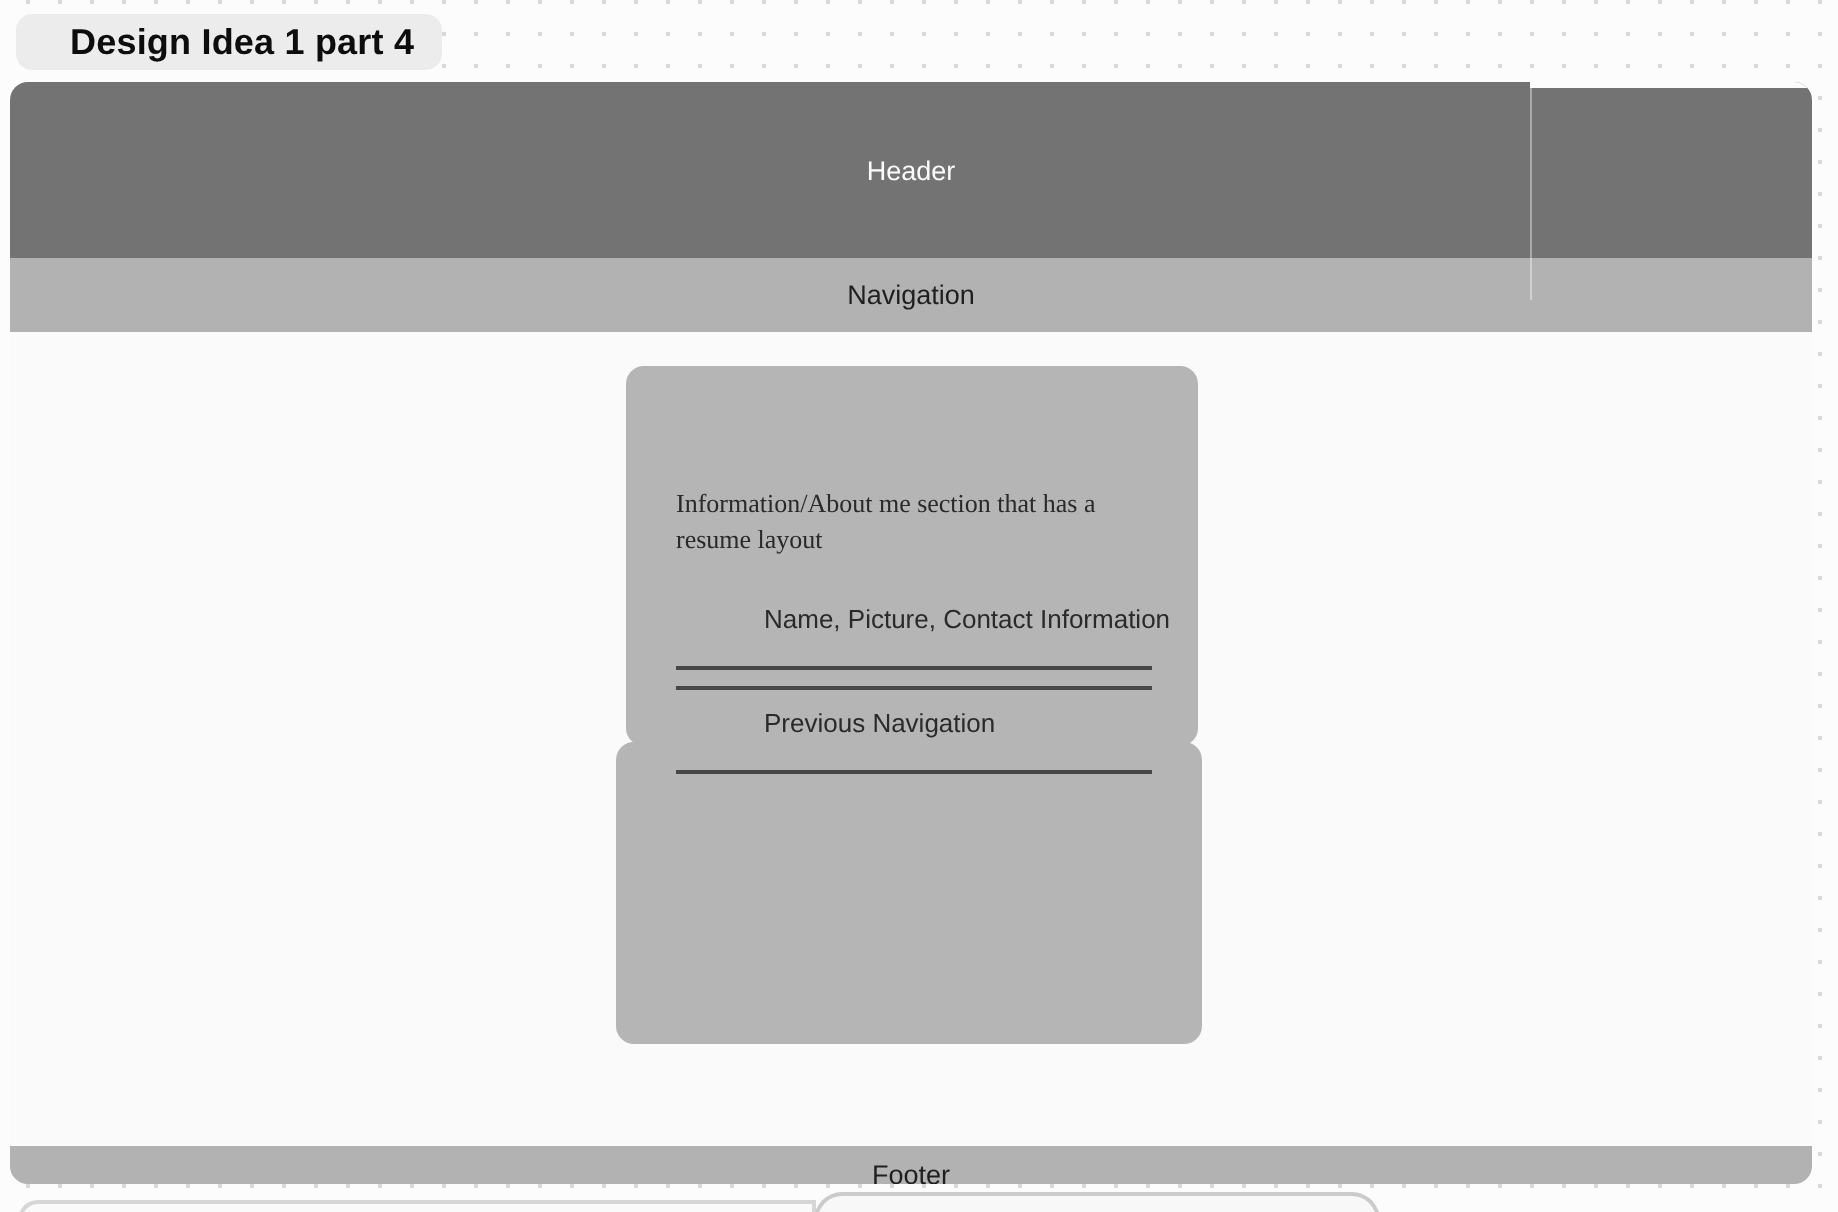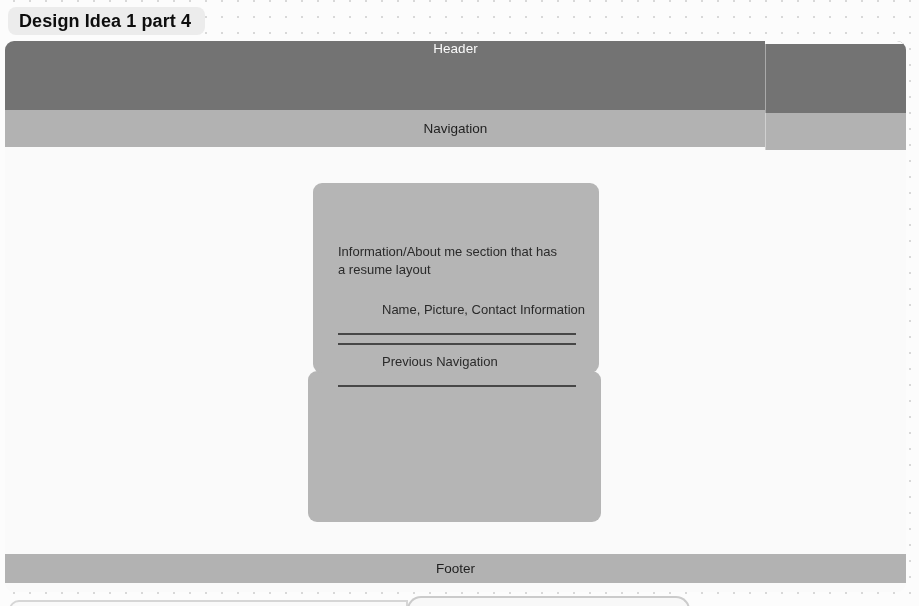--- a/index.html
+++ b/index.html
@@ -14,52 +14,52 @@
   html,body{width:919px;height:606px;overflow:hidden;}
   body{font-family:"Liberation Sans","DejaVu Sans",sans-serif;}
   .canvas{
     position:relative;width:919px;height:606px;overflow:hidden;
     background-color:var(--canvas-bg);
     background-image:radial-gradient(circle,var(--dot) 1.1px,rgba(0,0,0,0) 1.3px);
     background-size:16px 16px;background-position:6px 9px;
   }
   .frame-label{
     position:absolute;left:8px;top:7px;height:28px;
-    display:flex;align-items:center;padding:0 14px 0 11px;
+    display:flex;align-items:center;padding:0 14px 0 27px;
     background:var(--label-bg);border-radius:8px;z-index:5;
   }
   .frame-label span{
     font-size:18px;font-weight:700;color:var(--label-text);letter-spacing:.1px;white-space:nowrap;
   }
   .frame{
     position:absolute;left:5px;top:41px;width:901px;height:551px;
     border-radius:9px;overflow:hidden;background:var(--content-bg);
   }
   .header-bar{
-    height:69px;background:var(--header-bg);
-    display:flex;justify-content:center;
+    height:88px;background:var(--header-bg);
+    display:flex;align-items:center;justify-content:center;
   }
   .nav-bar,.footer-bar{
     height:37px;background:var(--bar-bg);
     display:flex;align-items:center;justify-content:center;
   }
   .footer-bar{height:29px;}
   .content-area{height:407px;background:var(--content-bg);position:relative;}
   .bar-label{font-size:13.5px;white-space:nowrap;}
   .bar-label.light{color:var(--header-text);}
   .bar-label.dark{color:var(--bar-text);text-align:right;}
   .card{position:absolute;background:var(--card-bg);border-radius:9px;}
   .card-lower{left:303px;top:330px;width:293px;height:151px;}
   .card-upper{left:308px;top:142px;width:286px;height:190px;}
   .card-text{
     position:absolute;left:333px;top:202px;width:242px;
     font-size:13px;line-height:18px;color:var(--card-text);z-index:2;
   }
   .card-text p{white-space:nowrap;}
-  .card-text p.wrap{white-space:normal;max-width:224px;}
+  .card-text p.wrap{white-space:normal;max-width:224px;font-family:Liberation Serif, serif;}
   .card-text p.wrap{margin-bottom:22px;}
   .card-text p.gap{margin-bottom:14px;margin-left:44px;}
   .card-text hr{
     border:none;border-top:2px solid var(--divider);
     width:238px;margin:0 0 8px 0;
   }
   
   .seam{position:absolute;}
   .seam-top{left:760px;top:0;width:141px;height:2.5px;background:var(--canvas-bg);}
   .seam-header{left:760px;top:69px;width:141px;height:2.5px;background:var(--header-bg);}

